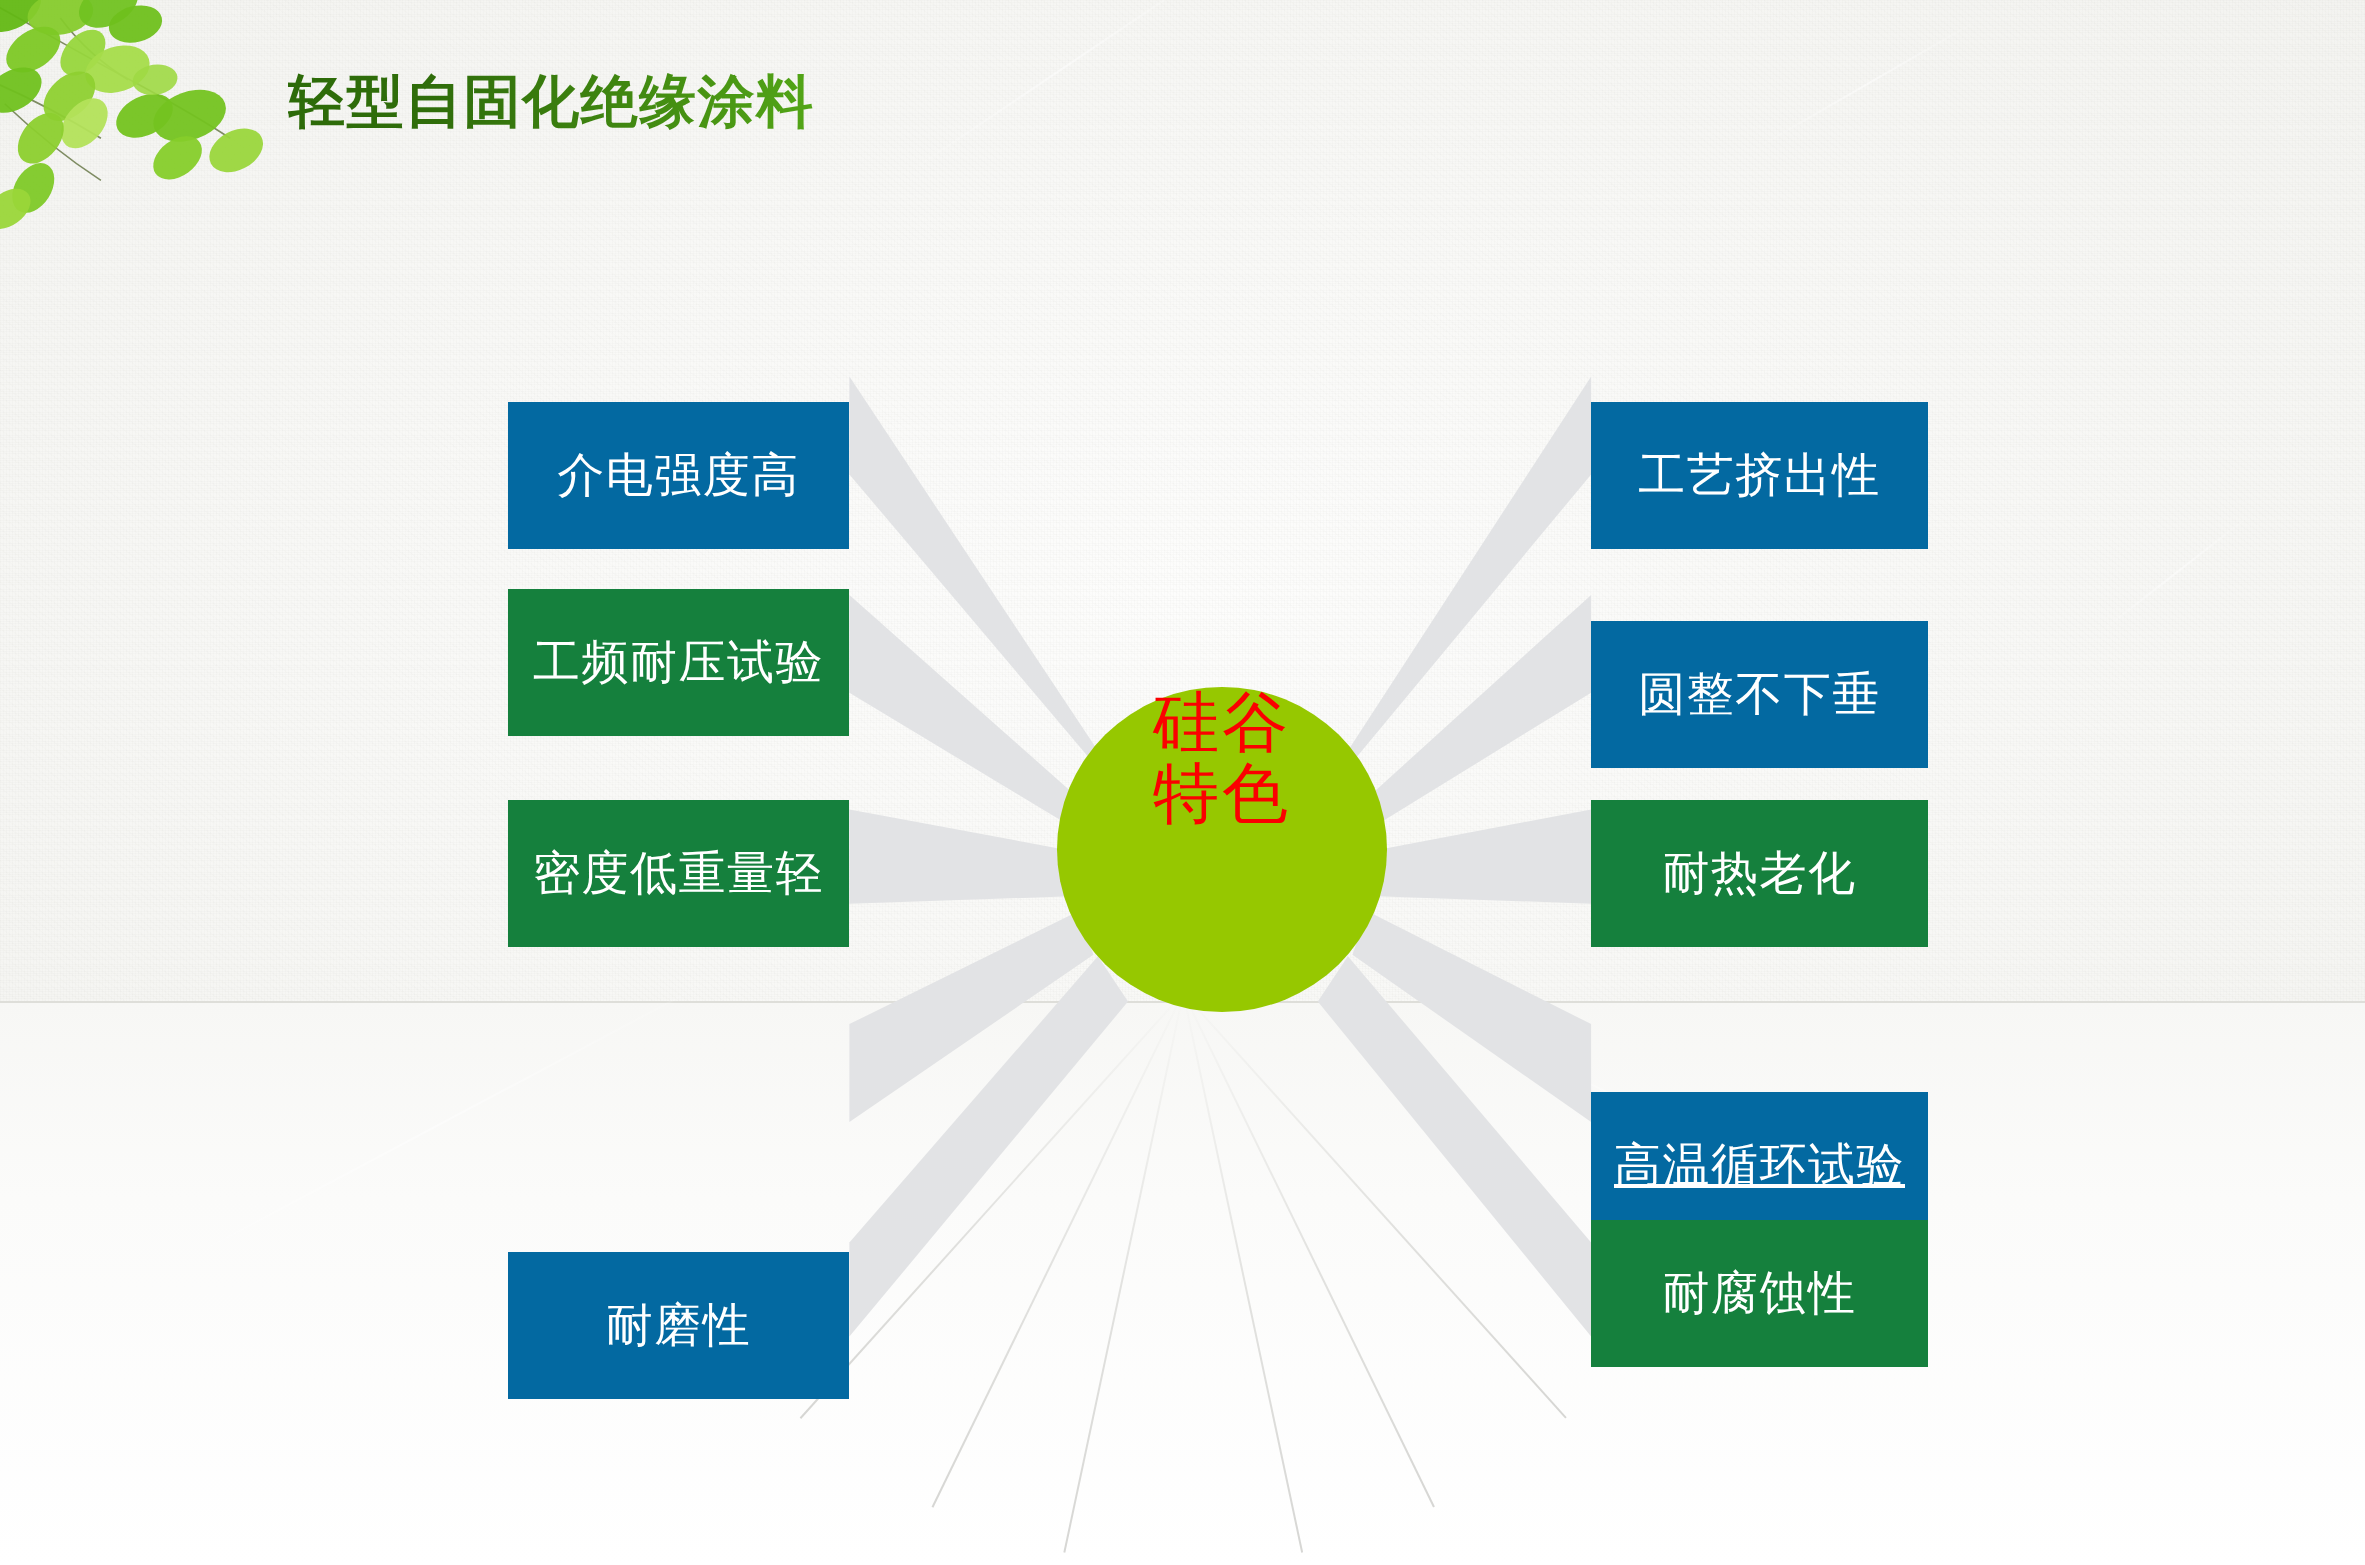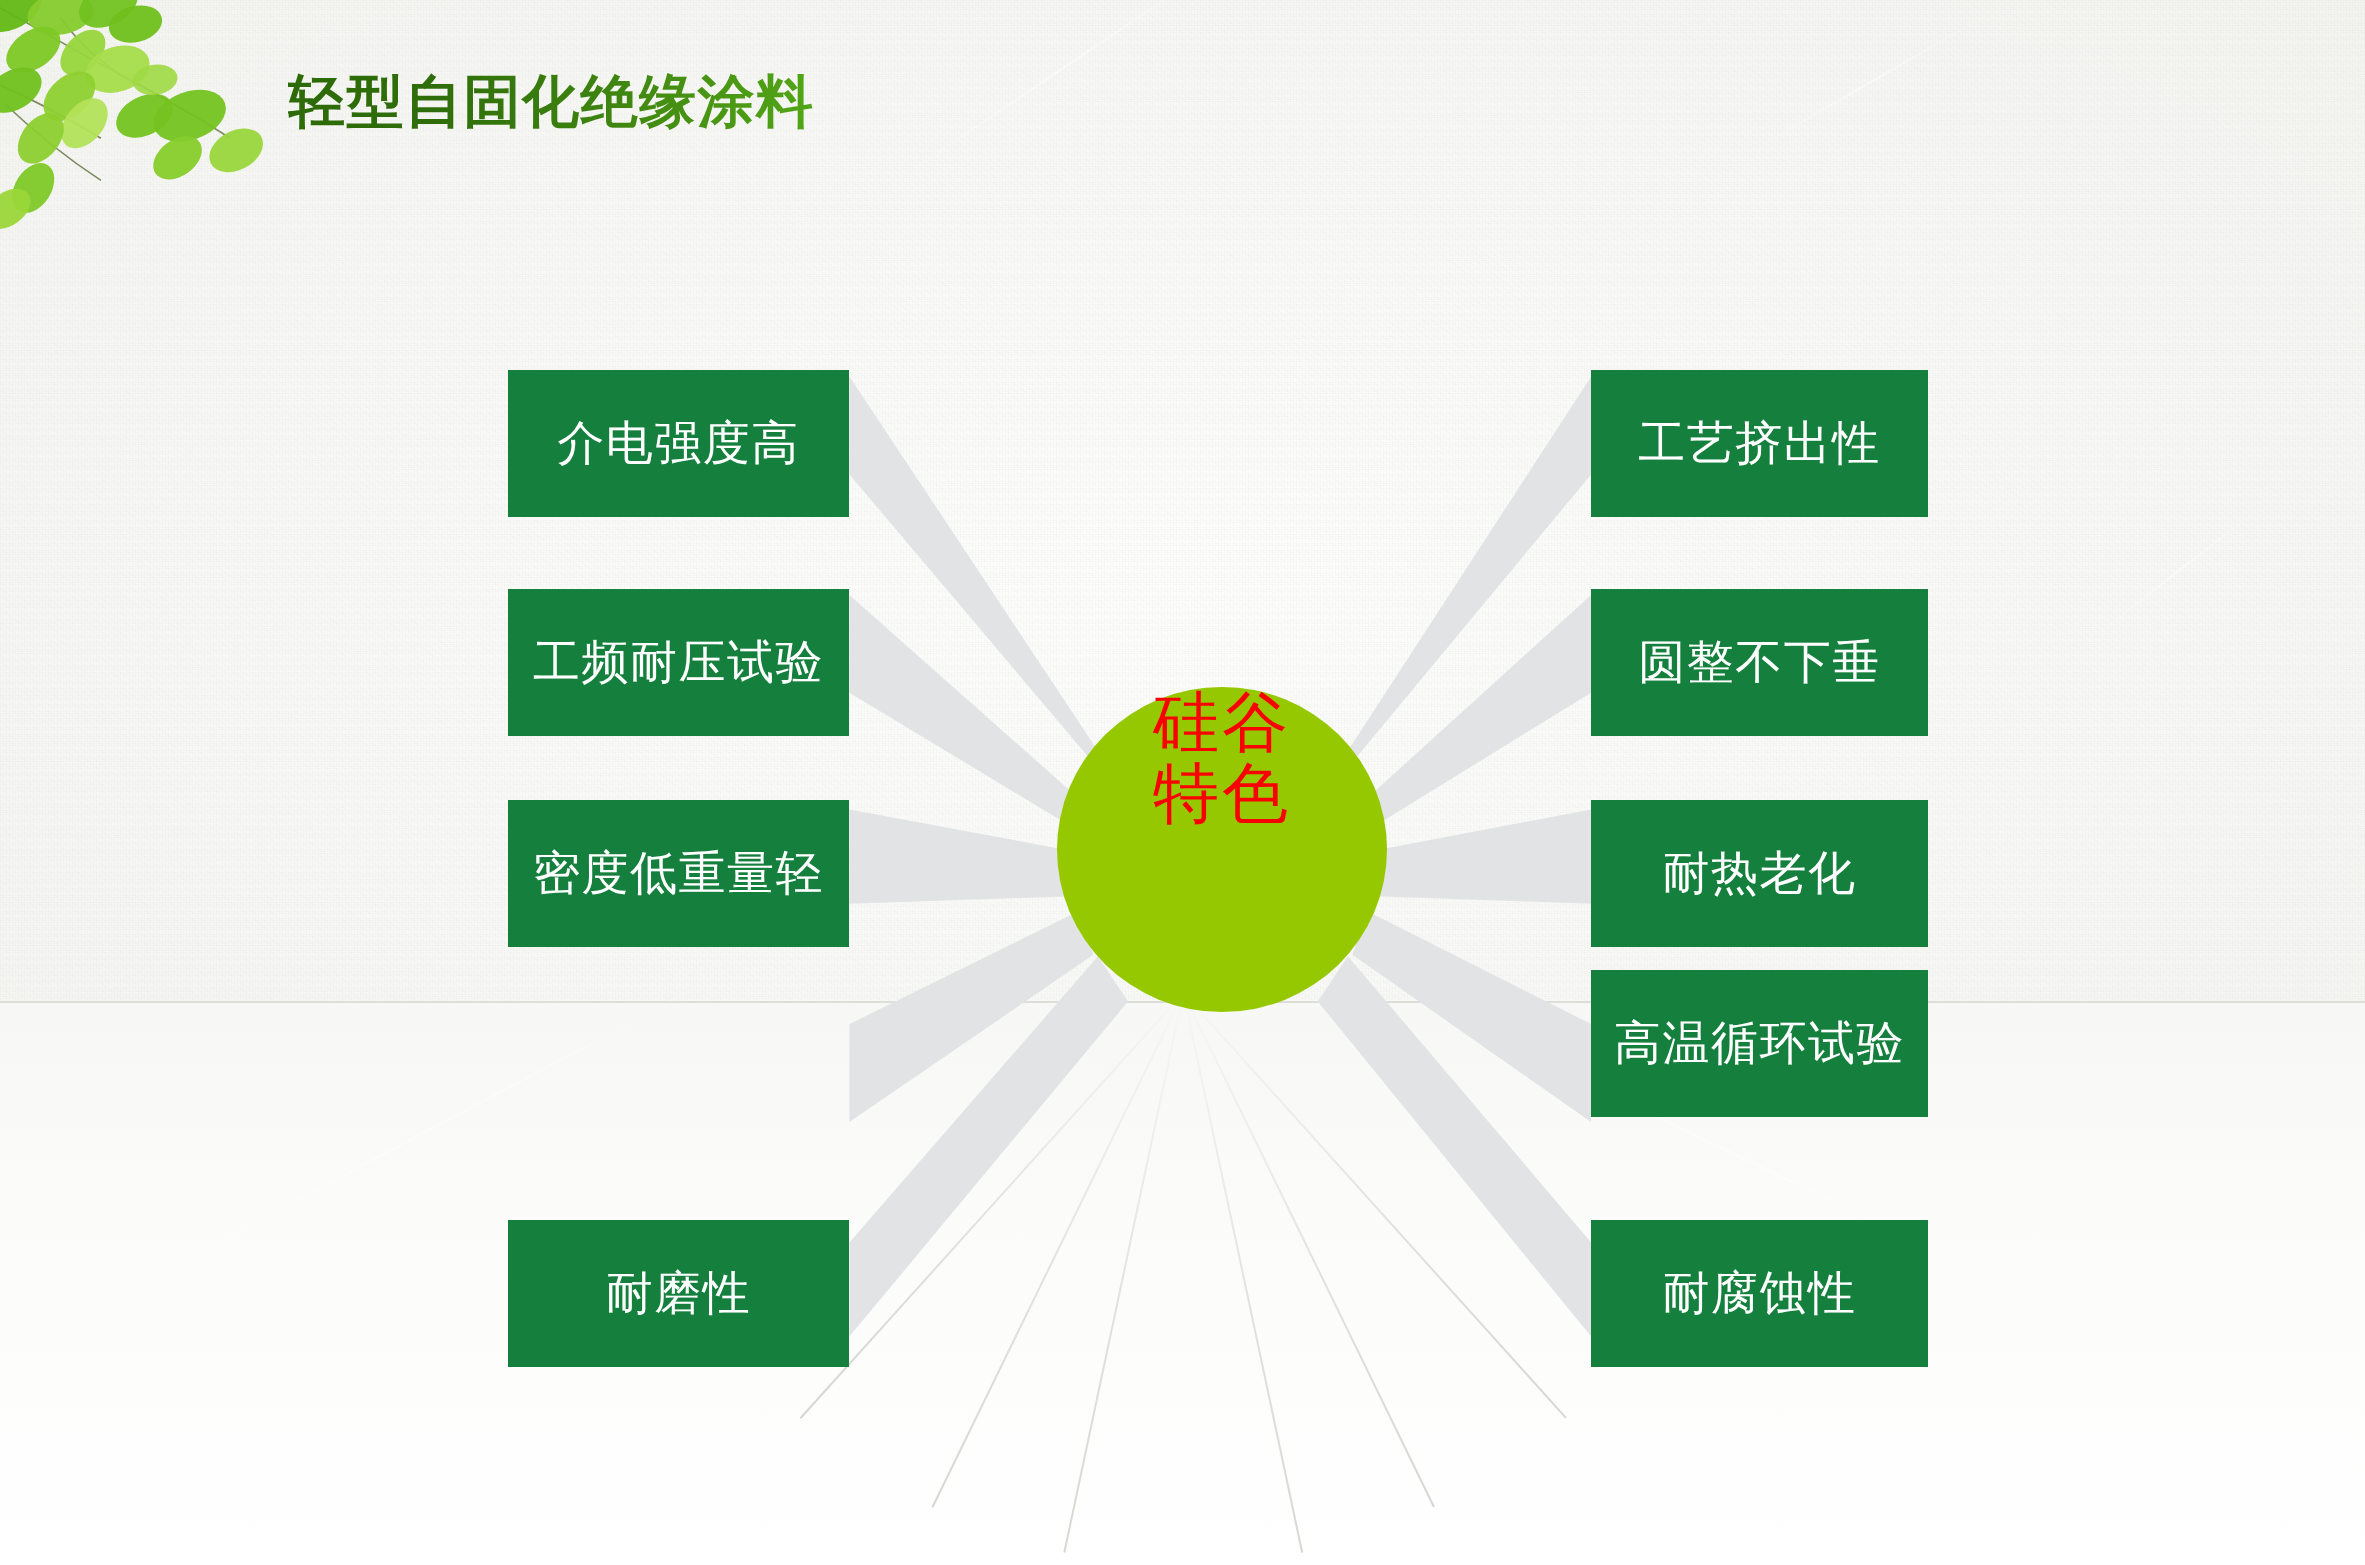--- a/index.html
+++ b/index.html
@@ -133,21 +133,21 @@
   .box {
     position: absolute;
     display: flex;
     align-items: center;
     justify-content: center;
     color: #ffffff;
     font-size: 47px;
     letter-spacing: 1.5px;
     white-space: nowrap;
   }
-  .box.dark  { background: #15803d; }
+  .box.dark  { background: #0369a1; margin-top: 32px; }
   .box.light { background: #15803d; }
 </style>
 </head>
 <body>
 
 <div class="slide">
 
   <div class="bg-wall"></div>
   <div class="bg-noise"></div>
   <div class="bg-floor"></div>
@@ -232,21 +232,21 @@
 
   <div class="box dark" style="left:1591px; top:370px;  width:337px; height:147px;justify-content:center;">
       <span>工艺挤出性</span>
     </div>
   <div class="box dark" style="left:1591px; top:589px;  width:337px; height:147px;">
       <span>圆整不下垂</span>
     </div>
   <div class="box light" style="left:1591px; top:800px; width:337px; height:147px;">
       <span>耐热老化</span>
     </div>
-  <div class="box dark" style="left:1591px; top:970px; width:337px; height:147px;">
+  <div class="box dark" style="left:1591px; top:1060px; width:337px; height:147px;text-decoration:underline;">
       <span>高温循环试验</span>
     </div>
   <div class="box light" style="left:1591px; top:1220px; width:337px; height:147px;">
       <span>耐腐蚀性</span>
     </div>
 
 </div>
 
 
 </body></html>

